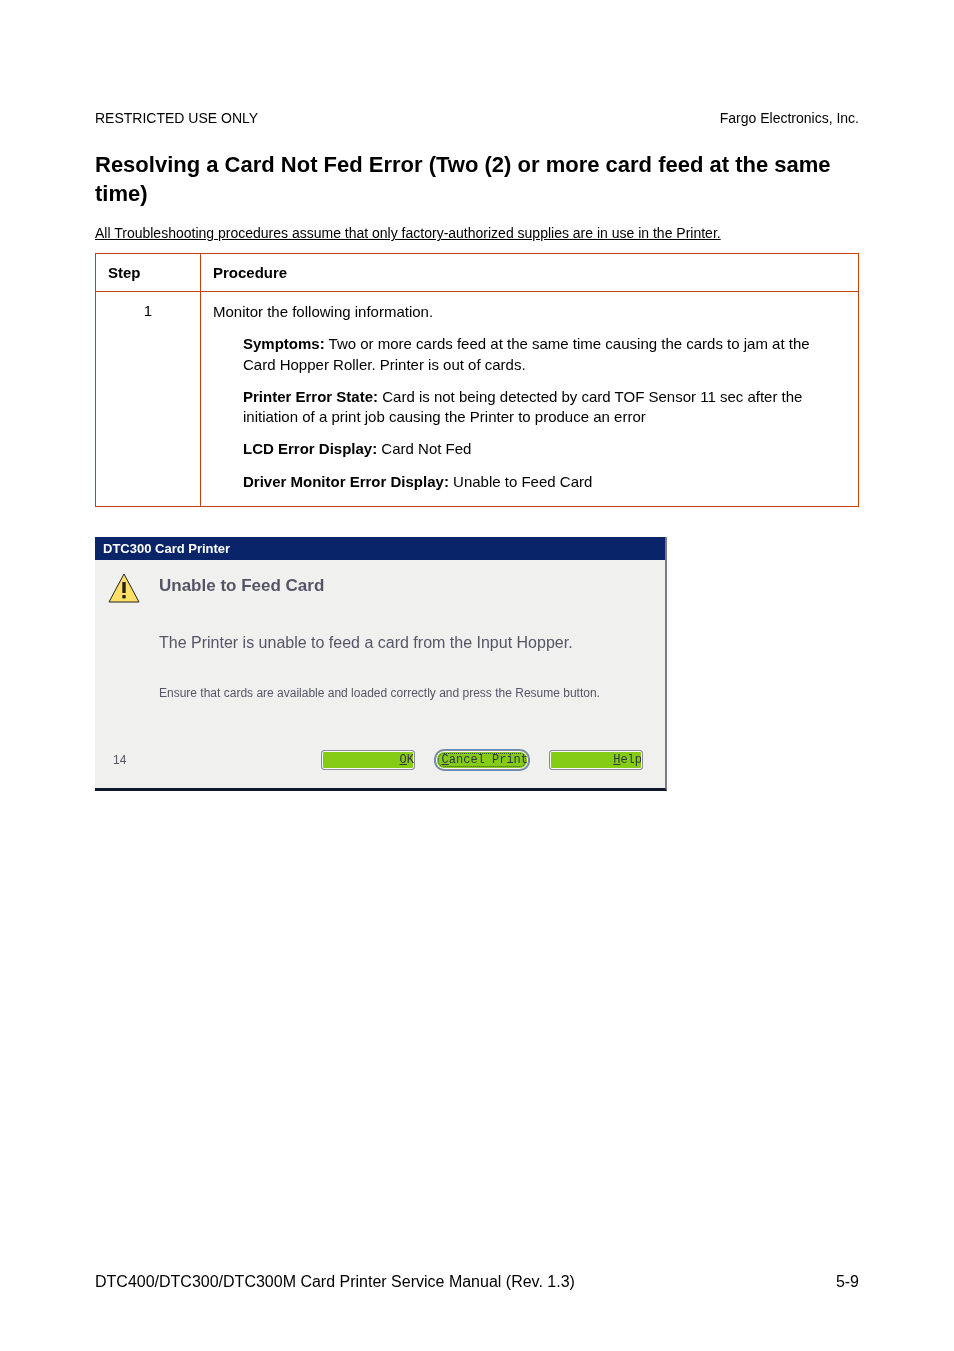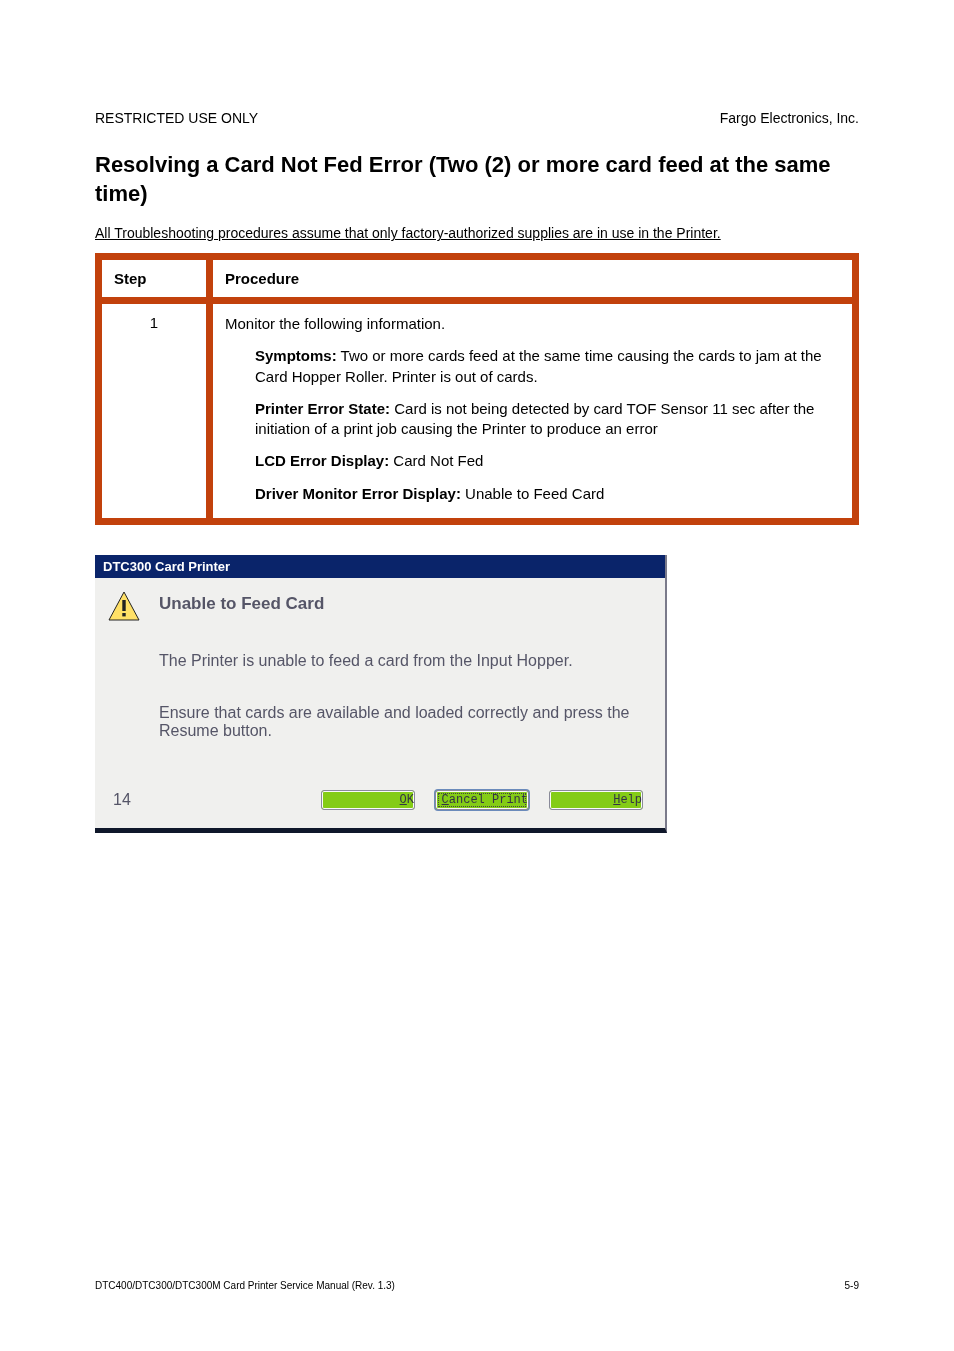--- a/index.html
+++ b/index.html
@@ -35,37 +35,37 @@
     margin-bottom: 10px;
     line-height: 1.35;
     text-decoration: underline;
   }
   table.proc {
     border-collapse: collapse;
     width: 100%;
     font-size: 15px;
   }
   table.proc th, table.proc td {
-    border: 7px solid #c2410c;
+    border: 1px solid #c2410c;
     padding: 10px 12px;
     text-align: left;
     vertical-align: top;
   }
   table.proc th {
     font-weight: bold;
   }
   .step-col { width: 80px; text-align: center; }
   .indent-block { padding-left: 30px; }
   .para { margin: 12px 0; line-height: 1.35; }
   .bold { font-weight: bold; }
 
   .dialog-wrap {
     margin-top: 30px;
     border-right: 2px solid #7a7a8a;
-    border-bottom: 5px solid #0f172a;
+    border-bottom: 3px solid #0f172a;
     width: 570px;
   }
   .dialog-title {
     background: #0a246a;
     color: #fff;
     font-size: 13px;
     font-weight: bold;
     padding: 4px 8px;
     font-family: Tahoma, Arial, sans-serif;
   }
@@ -94,64 +94,65 @@
     padding-top: 6px;
   }
   .dialog-msg {
     font-family: Tahoma, Arial, sans-serif;
     font-size: 16px;
     color: #555567;
     padding: 28px 10px 0 64px;
   }
   .dialog-msg2 {
     font-family: Tahoma, Arial, sans-serif;
-    font-size: 16px;
+    font-size: 12px;
     color: #555567;
     padding: 34px 10px 0 64px;
   }
   .dialog-btn-row {
     display: flex;
     justify-content: flex-end;
     align-items: center;
     padding: 50px 22px 6px 18px;
     gap: 20px;
   }
   .count-label {
     font-family: Tahoma, Arial, sans-serif;
-    font-size: 16px;
+    font-size: 12px;
     color: #555567;
     margin-right: auto;
   }
   .dlg-btn {
     font-family: Liberation Mono, monospace;
     font-size: 12px;
     color: #333344;
     background: #84cc16;
     border: 1px solid #8a8a9a;
     border-radius: 3px;
     padding: 2px 0;
     width: 92px;
     text-align: right;
     box-shadow: inset 0 0 0 1px #fafafa;
   }
   .dlg-btn.focus {
     outline: 1px dotted #444;
     outline-offset: -4px;
     box-shadow: 0 0 0 1px #6b8bbb, inset 0 0 0 1px #fafafa;
+    border-radius: 9px;
   }
   .dlg-btn u { text-decoration: underline; }
 
   .footer-row {
     position: absolute;
     left: 95px;
     right: 95px;
     bottom: 60px;
     display: flex;
     justify-content: space-between;
-    font-size: 10px;
+    font-size: 16px;
   }
 </style>
 </head>
 <body>
 
 <div class="page">
 
   <div class="header-row">
     <span>RESTRICTED USE ONLY</span>
     <span>Fargo Electronics, Inc.</span>

